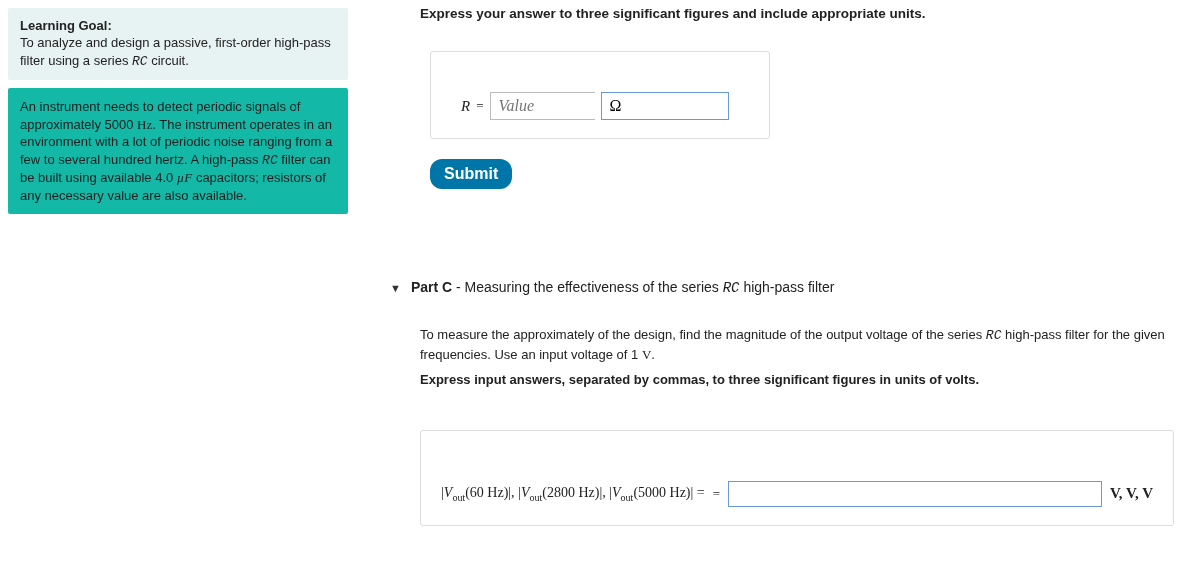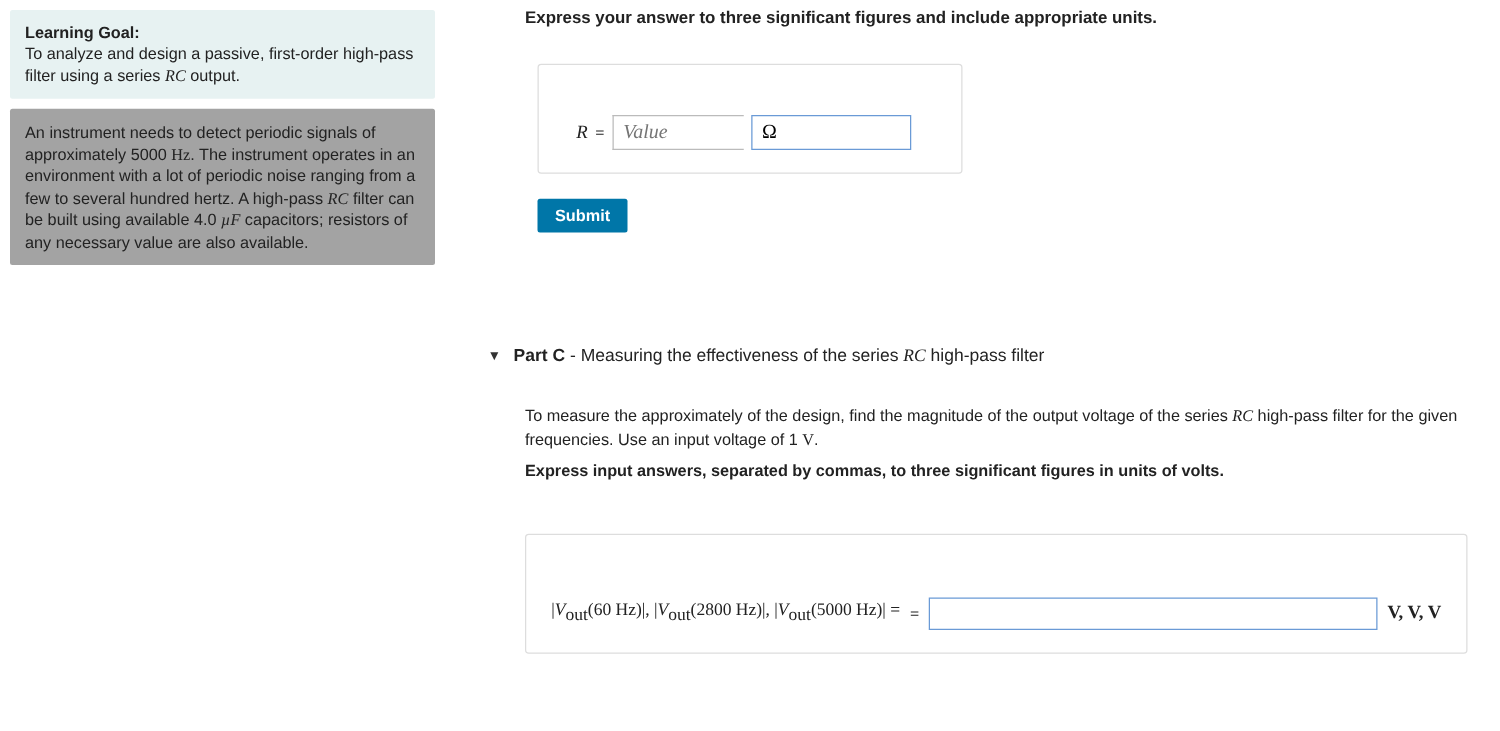--- a/index.html
+++ b/index.html
@@ -2,56 +2,56 @@
 <html><head>
   <meta charset="utf-8">
   <style>
     * { box-sizing: border-box; margin: 0; padding: 0; }
     body { font-family: "Segoe UI", Arial, sans-serif; font-size: 13px; color: #222; background: #fff; width: 1200px; }
     .container { display: flex; }
     .sidebar { width: 360px; padding: 8px 12px 8px 8px; }
     .learning-goal-box { background: #e7f2f2; padding: 10px 12px; border-radius: 2px; }
     .lg-title { font-weight: bold; margin-bottom: 1px; }
     .lg-text { line-height: 1.35; }
-    .problem-box { background: #a3a3a3; padding: 10px 12px; border-radius: 2px; margin-top: 8px; line-height: 1.35; }
+    .problem-box { background: #14b8a6; padding: 10px 12px; border-radius: 2px; margin-top: 8px; line-height: 1.35; }
     .main { flex: 1; padding: 6px 26px 10px 60px; }
     .instruction { font-weight: bold; font-size: 13.5px; margin-bottom: 30px; }
     .answer-box { border: 1px solid #ddd; border-radius: 3px; padding: 40px 30px 18px 30px; width: 340px; margin-left: 10px; margin-bottom: 20px; position: relative; }
     .answer-row { display: flex; align-items: center; gap: 6px; }
     .var-label { font-style: italic; font-family: "Times New Roman", serif; font-size: 15px; }
     .eq { font-family: "Times New Roman", serif; }
     .value-input { width: 105px; height: 28px; border: 1px solid #bbb; border-right: none; padding: 4px 8px; font-style: italic; font-family: "Times New Roman", serif; font-size: 16px; color: #14532d; }
     .unit-input { width: 128px; height: 28px; border: 1px solid #6a9ad6; padding: 4px 8px; font-family: "Times New Roman", serif; font-size: 16px; }
-    .submit-btn { background: #0076a8; color: #fff; border: none; padding: 6px 14px; font-size: 13px; font-weight: bold; border-radius: 2px; cursor: pointer; margin-left: 10px; }
+    .submit-btn { background: #0076a8; color: #fff; border: none; padding: 6px 14px; font-size: 16px; font-weight: bold; border-radius: 12px; cursor: pointer; margin-left: 10px; }
     .part-c-section { margin-top: 90px; }
     .part-header-row { display: flex; align-items: center; gap: 10px; margin-left: -30px; margin-bottom: 30px; }
     .chevron { font-size: 11px; color: #333; }
     .part-title { font-size: 14px; }
     .part-title b { font-weight: bold; }
-    .rc-italic { font-style: italic; font-family: Liberation Serif, serif; }
+    .rc-italic { font-style: italic; font-family: Liberation Mono, monospace; }
     .part-body { line-height: 1.45; margin-bottom: 6px; }
     .part-instruction { font-weight: bold; margin-top: 6px; }
     .answer-c-box { border: 1px solid #ddd; border-radius: 3px; padding: 50px 20px 18px 20px; margin-top: 40px; }
     .answer-c-row { display: flex; align-items: center; gap: 8px; }
     .vout-label { font-family: "Times New Roman", serif; font-size: 14px; }
-    .sub { font-size: 14px; vertical-align: sub; }
+    .sub { font-size: 10px; vertical-align: sub; }
     .long-input { flex: 1; height: 26px; border: 1px solid #6a9ad6; padding: 3px 6px; }
     .unit-text { font-family: "Times New Roman", serif; font-size: 15px; white-space: nowrap; font-weight: bold; }
     .serif { font-family: "Times New Roman", serif; }
     .mu { font-style: italic; }
   </style>
 </head>
 <body>
 
 <div class="container">
   <div class="sidebar">
     <div class="learning-goal-box">
       <div class="lg-title">Learning Goal:</div>
       <div class="lg-text">
-        <span>To analyze and design a passive, first-order high-pass filter using a series </span><span class="rc-italic">RC</span><span> output.</span>
+        <span>To analyze and design a passive, first-order high-pass filter using a series </span><span class="rc-italic">RC</span><span> circuit.</span>
       </div>
     </div>
     <div class="problem-box">
       <span>An instrument needs to detect periodic signals of approximately 5000 </span><span class="serif">Hz</span><span>. The instrument operates in an environment with a lot of periodic noise ranging from a few to several hundred hertz. A high-pass </span><span class="rc-italic">RC</span><span> filter can be built using available 4.0 </span><span class="serif mu">µF</span><span> capacitors; resistors of any necessary value are also available.</span>
     </div>
   </div>
 
   <div class="main">
     <div class="instruction">Express your answer to three significant figures and include appropriate units.</div>
 

